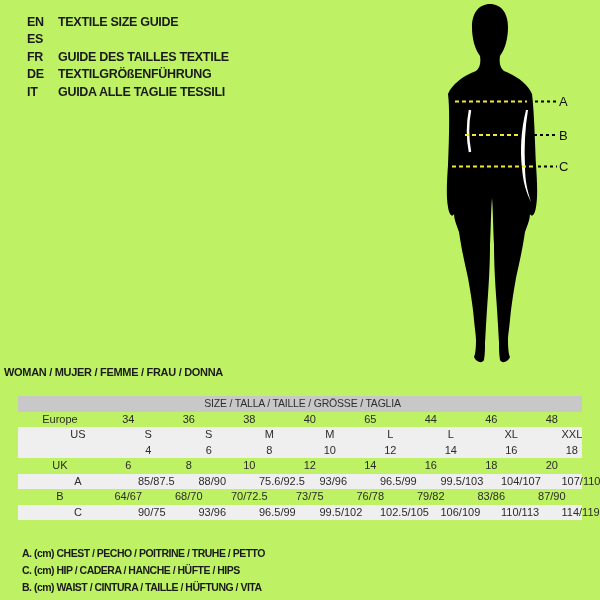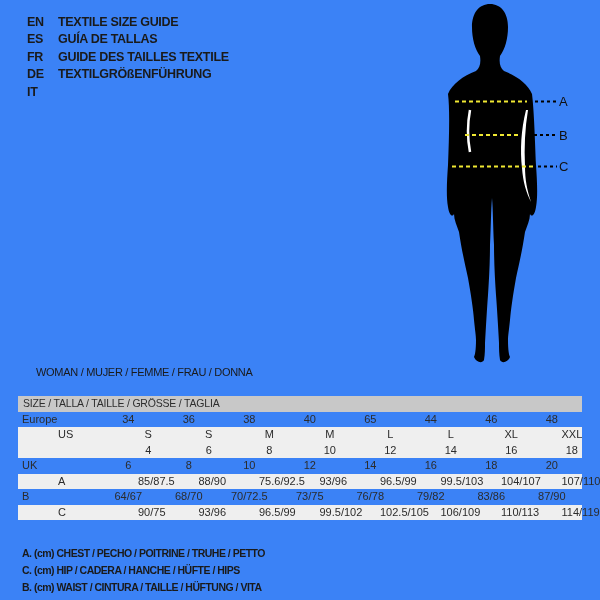--- a/index.html
+++ b/index.html
@@ -1,70 +1,70 @@
 <!DOCTYPE html>
 <html><head>
 <meta charset="utf-8">
 <style>
   * { box-sizing: border-box; margin: 0; padding: 0; }
   html,body { width:600px; height:600px; background:#fff; }
   body { font-family:"Liberation Sans", sans-serif; color:#1a1a1a; }
-  .canvas { position:relative; width:600px; height:600px; overflow:hidden; background:#3b82f6; }
+  .canvas { position:relative; width:600px; height:600px; overflow:hidden; background:#bef264; }
 
   
   .lang-block { position:absolute; left:27px; top:14px; }
   .lang-row { display:flex; line-height:17.4px; font-weight:bold; font-size:12.5px; letter-spacing:-0.3px; }
   .lang-code { width:31px; flex:0 0 31px; }
   .lang-title { white-space:nowrap; }
 
   
   .figure-svg { position:absolute; left:405px; top:0px; width:170px; height:372px; }
   .marker-label { position:absolute; left:559px; width:16px; font-size:13px; color:#111; }
   .marker-a { top:94px; }
   .marker-b { top:128px; }
   .marker-c { top:159px; }
 
   
-  .woman-title { position:absolute; left:36px; top:366px; font-weight:normal; font-size:11px; letter-spacing:-0.3px; white-space:nowrap; }
+  .woman-title { position:absolute; left:4px; top:366px; font-weight:bold; font-size:11px; letter-spacing:-0.3px; white-space:nowrap; }
 
   
   .size-table { position:absolute; left:18px; top:396px; width:564px; border-collapse:collapse; table-layout:fixed; }
   .size-table td { height:15.5px; font-size:11px; color:#2b2b2b; text-align:center; padding:0; line-height:15.5px; white-space:nowrap; }
-  .size-table td.row-label { text-align:left; padding-left:4px; }
-  .size-table .hdr td { background:#c8c8c8; text-align:left; padding-left:5px; font-size:10.5px; letter-spacing:-0.2px; color:#2e2e2e; }
+  .size-table td.row-label { text-align:center; padding-left:4px; }
+  .size-table .hdr td { background:#c8c8c8; text-align:center; padding-left:5px; font-size:10.5px; letter-spacing:-0.2px; color:#2e2e2e; }
   .size-table tr.shade td { background:#efefef;padding-left:40px; }
 
   
   .legend-block { position:absolute; left:22px; top:545px; }
   .legend-line { font-weight:bold; font-size:10.5px; letter-spacing:-0.5px; line-height:17px; white-space:nowrap; }
 </style>
 </head>
 <body>
 
 <div class="canvas">
 
   <div class="lang-block">
     <div class="lang-row">
       <span class="lang-code">EN</span>
       <span class="lang-title">TEXTILE SIZE GUIDE</span>
     </div>
     <div class="lang-row">
       <span class="lang-code">ES</span>
-      <span class="lang-title">GUÍA DE TALLAS</span>
     </div>
     <div class="lang-row">
       <span class="lang-code">FR</span>
       <span class="lang-title">GUIDE DES TAILLES TEXTILE</span>
     </div>
     <div class="lang-row">
       <span class="lang-code">DE</span>
       <span class="lang-title">TEXTILGRÖßENFÜHRUNG</span>
     </div>
     <div class="lang-row">
       <span class="lang-code">IT</span>
+      <span class="lang-title">GUIDA ALLE TAGLIE TESSILI</span>
     </div>
   </div>
 
   <svg class="figure-svg" viewBox="0 0 170 372" xmlns="http://www.w3.org/2000/svg">
     <path fill="#000000" d="
       M85,4
       C96,4 103,13 103,27
       C103,39 100,49 95,56
       C94,63 95,68 99,71
       C112,76 123,84 127,94

